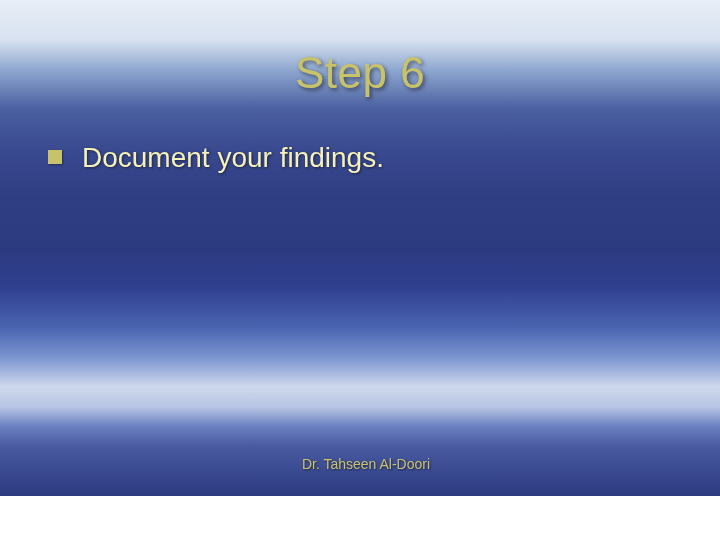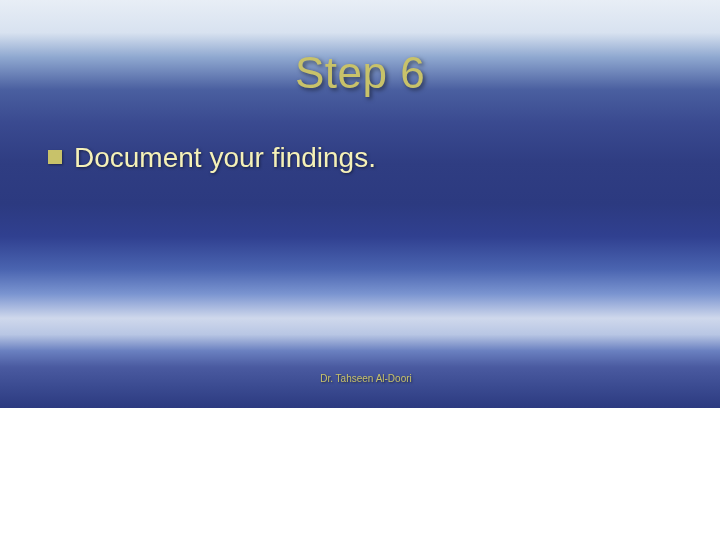--- a/index.html
+++ b/index.html
@@ -6,21 +6,21 @@
     margin: 0;
     padding: 0;
     width: 720px;
     height: 540px;
     overflow: hidden;
     font-family: Arial, Helvetica, sans-serif;
   }
   .slide {
     position: relative;
     width: 720px;
-    height: 408px;
+    height: 496px;
     background:
       linear-gradient(to bottom,
         #e8eef6 0%,
         #d8e2f0 8%,
         #8fa8d0 14%,
         #4a5fa0 22%,
         #3a4a90 30%,
         #2f3d82 40%,
         #2c3a80 50%,
         #304090 58%,
@@ -49,20 +49,21 @@
   .body {
     position: absolute;
     top: 140px;
     left: 48px;
     right: 40px;
   }
   .bullet-row {
     display: flex;
     align-items: flex-start;
     margin-bottom: 4px;
+    gap: 8px;
   }
   .bullet-mark {
     flex: 0 0 auto;
     width: 14px;
     height: 14px;
     margin-top: 10px;
     margin-right: 12px;
     background: #c8c26a;
     box-shadow: 1px 1px 2px rgba(0,0,0,0.4);
   }
@@ -72,21 +73,21 @@
     line-height: 1.25;
     color: #f5f1b8;
     text-shadow: 1px 1px 3px rgba(0,0,0,0.5);
   }
   .footer {
     position: absolute;
     bottom: 24px;
     left: 0;
     right: 0;
     text-align: center;
-    font-size: 10px;
+    font-size: 14px;
     color: #c8c26a;
     text-shadow: 1px 1px 2px rgba(0,0,0,0.5);
     padding-left: 12px;
   }
 </style>
 </head>
 <body>
 
 <div class="slide">
 

